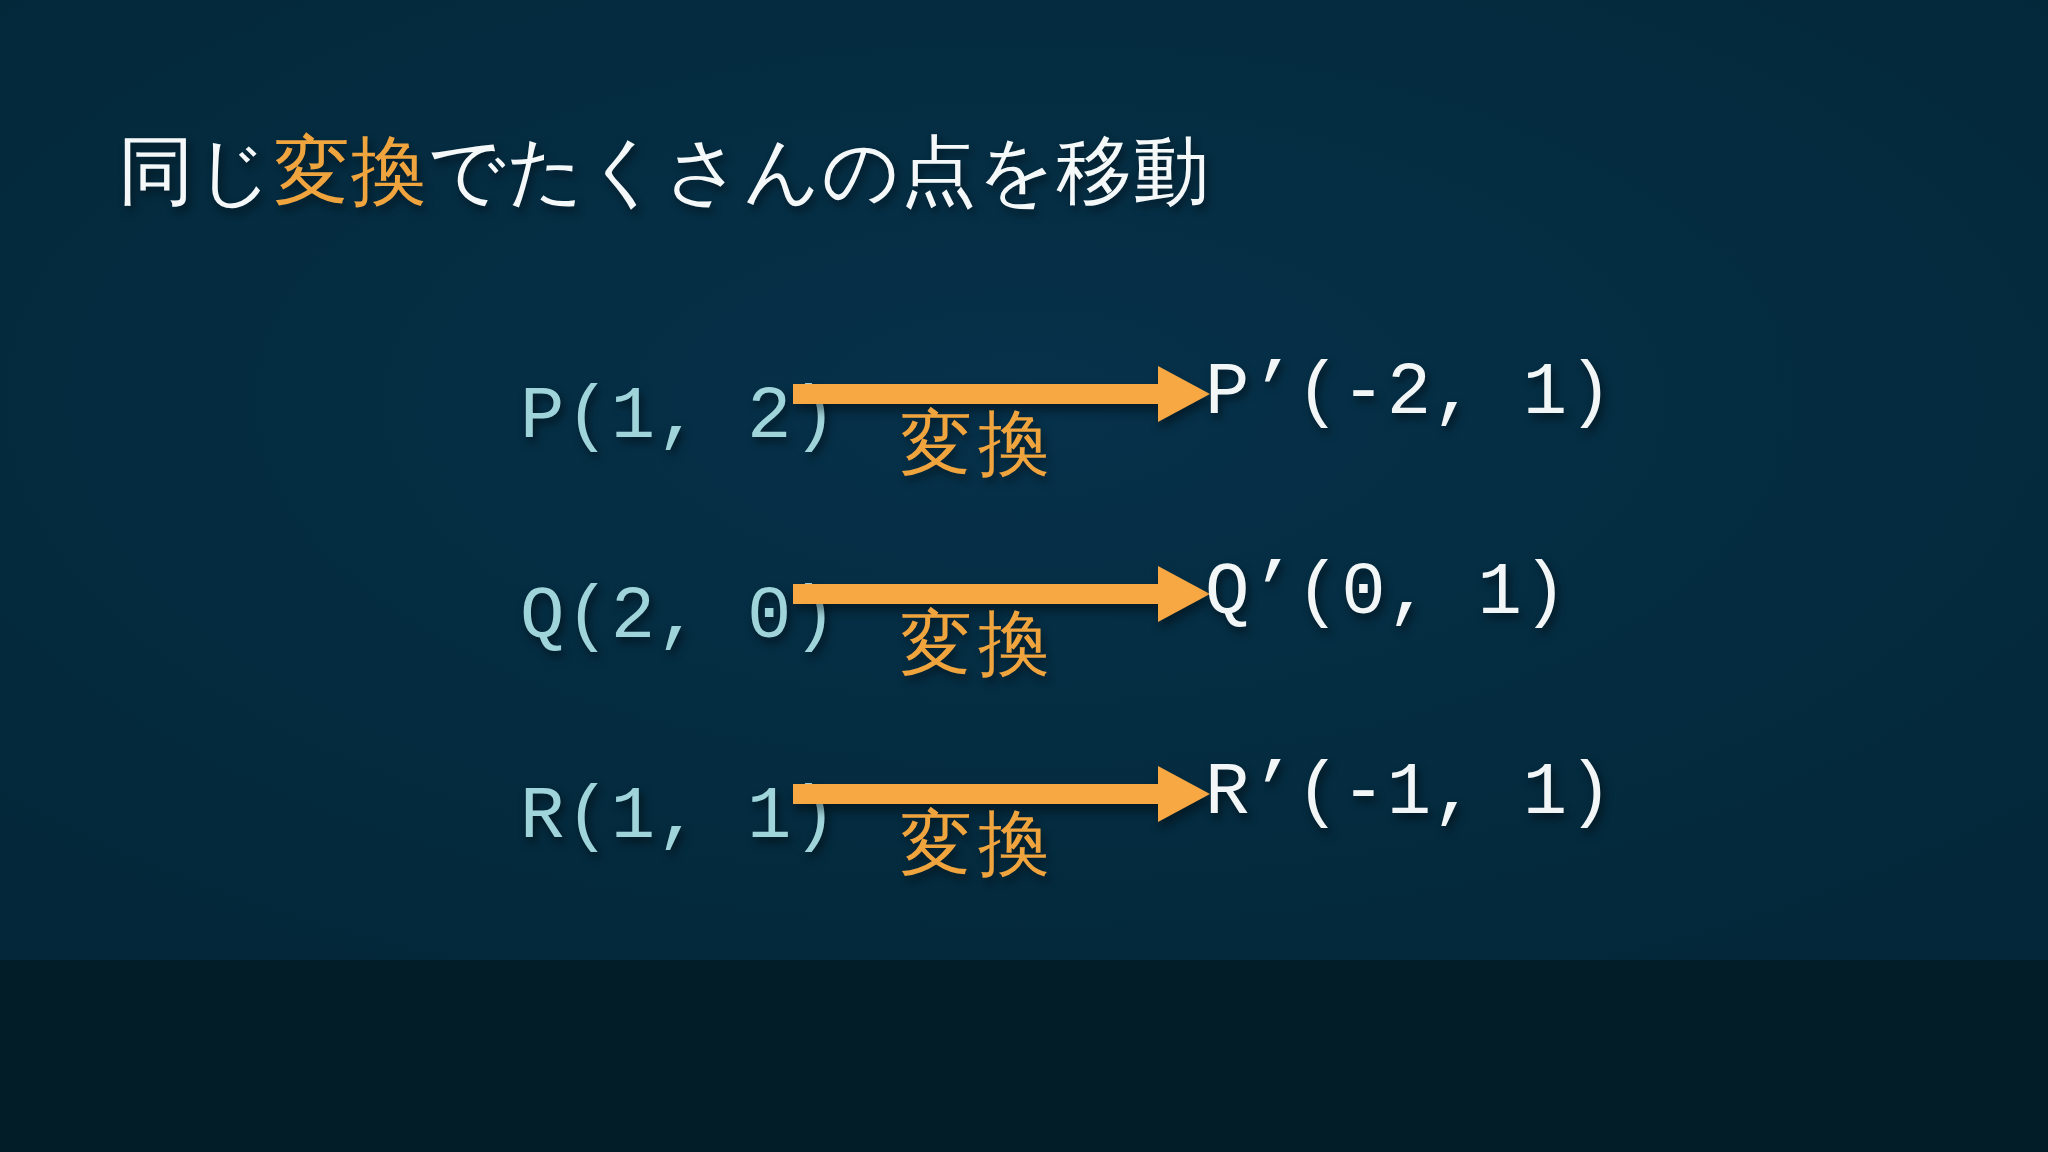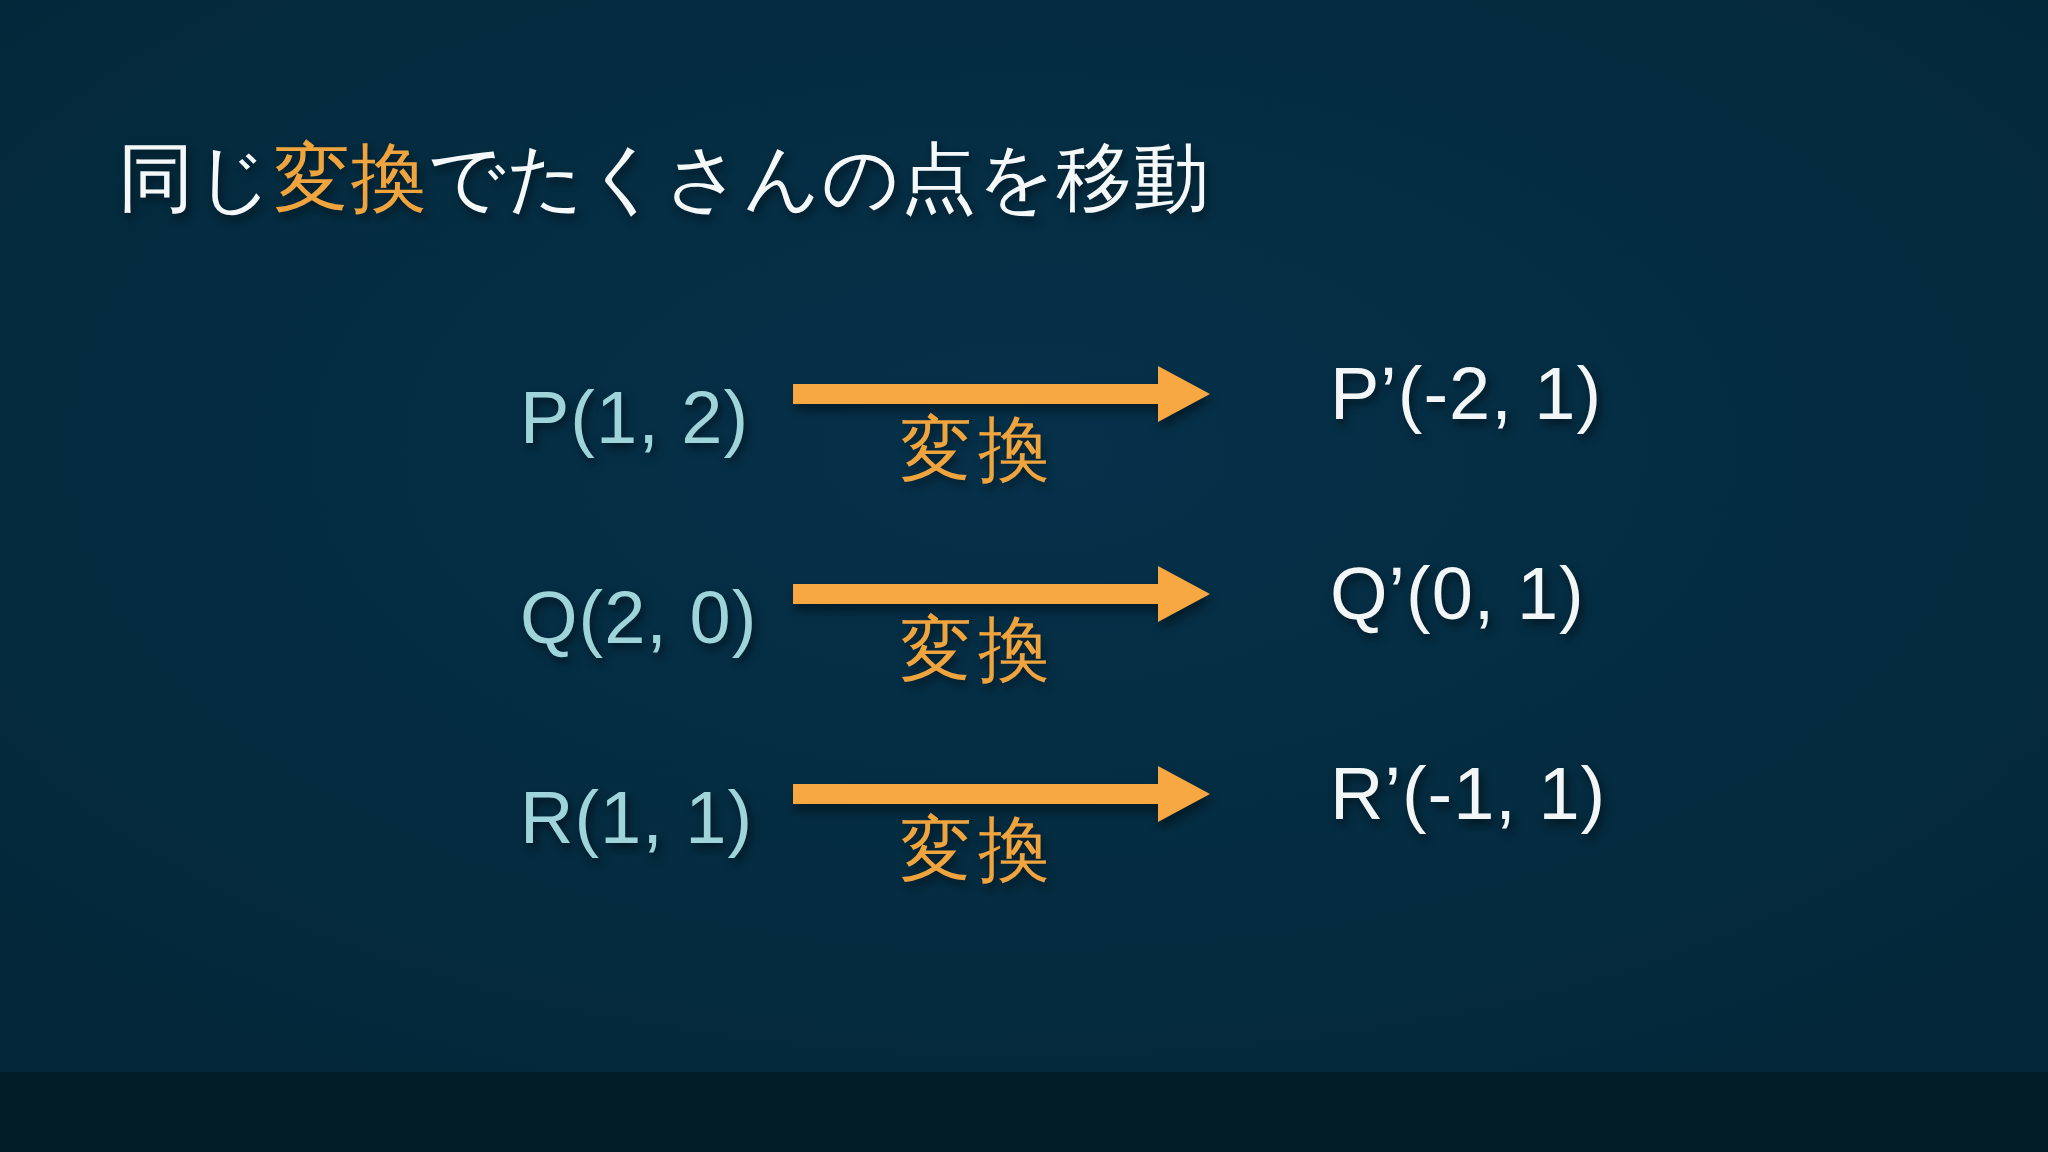--- a/index.html
+++ b/index.html
@@ -3,29 +3,29 @@
 <meta charset="utf-8">
 <style>
   html, body {
     margin: 0;
     padding: 0;
     background: #021c28;
   }
   .slide {
     position: relative;
     width: 2048px;
-    height: 1072px;
+    height: 960px;
     overflow: hidden;
     background:
       radial-gradient(130% 130% at 50% 42%,
         #06314a 0%,
         #042a3d 40%,
         #032536 70%,
         #02202e 100%);
-    font-family: Liberation Sans, sans-serif;
+    font-family: Liberation Mono, monospace;
   }
   .title {
     position: absolute;
     left: 118px;
     top: 138px;
     font-size: 76px;
     font-weight: 500;
     letter-spacing: 1px;
     line-height: 1.05;
     color: #f4f8f9;
@@ -52,21 +52,21 @@
     font-size: 74px;
     line-height: 1.08;
     letter-spacing: 1px;
     color: #9fd4da;
     text-shadow: 3px 5px 9px rgba(0,0,0,0.5);
     white-space: nowrap;
     margin-top: 24px;
   }
   .tgt-label {
     position: absolute;
-    left: 1330px;
+    left: 1205px;
     top: -40px;
     font-size: 74px;
     line-height: 1.08;
     letter-spacing: 1px;
     color: #f2f6f7;
     text-shadow: 3px 5px 9px rgba(0,0,0,0.5);
     white-space: nowrap;
   }
   .arrow {
     position: absolute;

